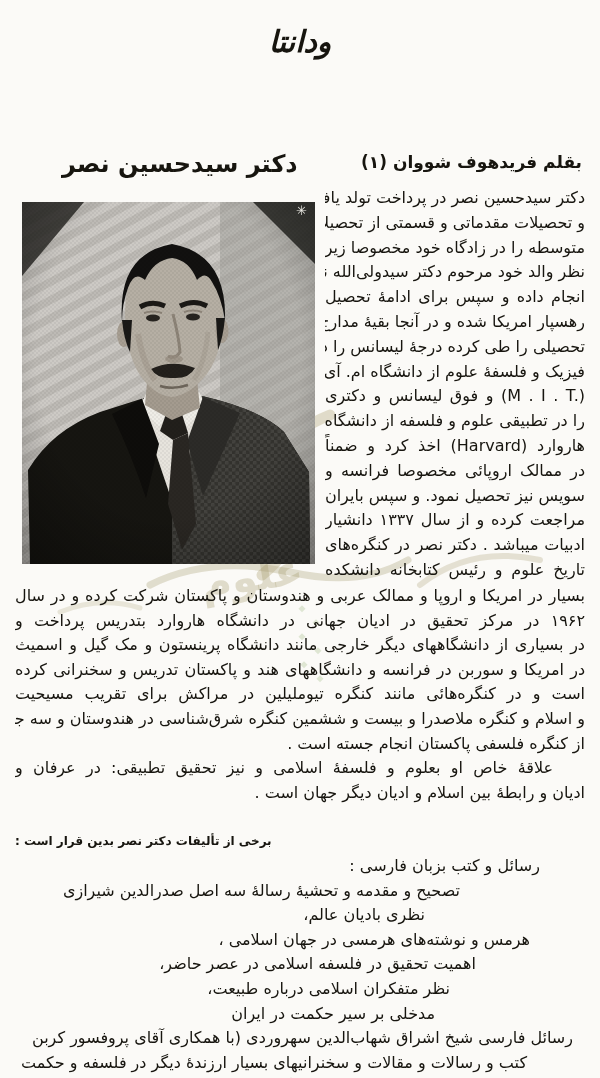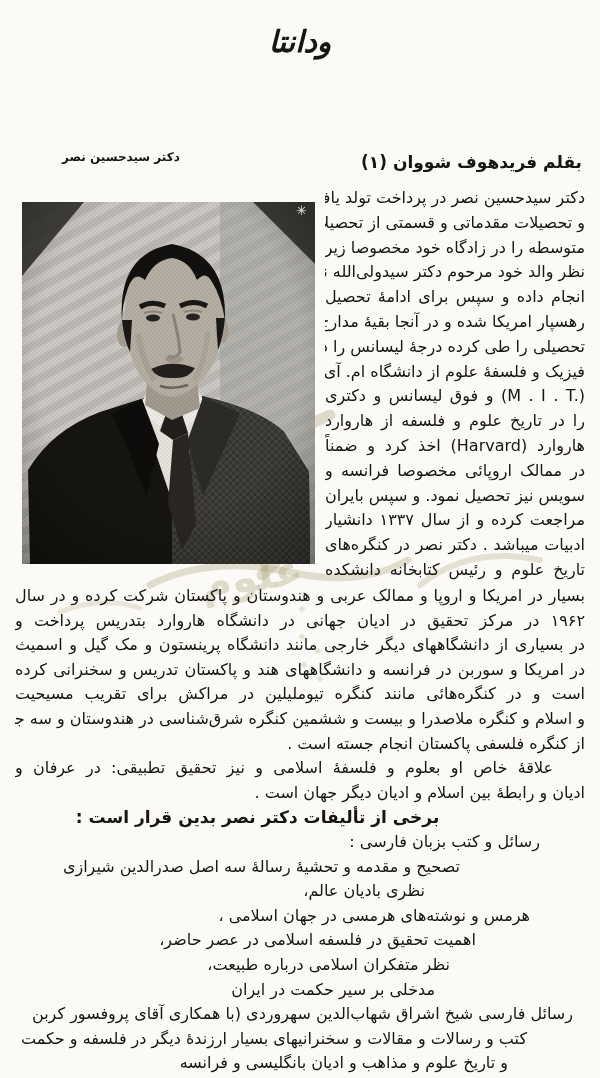--- a/index.html
+++ b/index.html
@@ -15,21 +15,21 @@
     position:absolute;top:24px;left:0;width:100%;
     text-align:center;font-size:30px;font-weight:bold;
     letter-spacing:1px;direction:rtl;font-style:italic;
   }
   .byline{
     position:absolute;top:152px;right:18px;
     font-size:17px;font-weight:bold;direction:rtl;white-space:nowrap;
   }
   .author-name{
     position:absolute;top:150px;left:62px;
-    font-size:12px;font-weight:bold;direction:rtl;white-space:nowrap;
+    font-size:24px;font-weight:bold;direction:rtl;white-space:nowrap;
   }
   
   .photo{
     position:absolute;top:202px;left:22px;width:293px;height:362px;
     background:#c4c1bc;overflow:hidden;
   }
   .photo svg{display:block;width:100%;height:100%;}
   .corner-mark{
     position:absolute;top:2px;right:8px;color:#f0efe9;font-size:13px;
     line-height:13px;
@@ -47,22 +47,22 @@
   .body-text{
     position:absolute;top:584px;left:15px;width:570px;
     direction:rtl;font-size:16px;
   }
   .p-line{
     height:24.6px;line-height:24.6px;white-space:nowrap;
     text-align:justify;text-align-last:justify;overflow:hidden;
   }
   .p-end{text-align:right;text-align-last:right;}
   .bib-heading{
-    height:24.6px;line-height:24.6px;font-weight:bold;font-size:17px;
-    text-align:center;margin-right:85px;white-space:nowrap;
+    height:24.6px;line-height:24.6px;font-weight:bold;font-size:12px;
+    text-align:left;margin-right:85px;white-space:nowrap;margin-top:24px;
   }
   .bib-line{
     height:24.6px;line-height:24.6px;text-align:right;white-space:nowrap;
   }
   
   .wm{position:absolute;pointer-events:none;}
   .wm-word{
     top:552px;left:200px;font-size:42px;font-weight:bold;
     color:rgba(158,148,100,0.30);transform:rotate(-9deg);
     direction:rtl;letter-spacing:6px;
@@ -173,21 +173,21 @@
   <div class="col-text">
     <div class="col-line">دکتر سیدحسین نصر در پرداخت تولد یافت</div>
     <div class="col-line">و تحصیلات مقدماتی و قسمتی از تحصیلات</div>
     <div class="col-line">متوسطه را در زادگاه خود مخصوصا زیر</div>
     <div class="col-line">نظر والد خود مرحوم دکتر سیدولی‌الله نصر</div>
     <div class="col-line">انجام داده و سپس برای ادامهٔ تحصیل</div>
     <div class="col-line">رهسپار امریکا شده و در آنجا بقیهٔ مدارج</div>
     <div class="col-line">تحصیلی را طی کرده درجهٔ لیسانس را در</div>
     <div class="col-line">فیزیک و فلسفهٔ علوم از دانشگاه ام. آی. تی</div>
     <div class="col-line">⁦(M . I . T.)⁩ و فوق لیسانس و دکتری</div>
-    <div class="col-line">را در تاریخ علوم و فلسفه از هاروارد</div>
+    <div class="col-line">را در تطبیقی علوم و فلسفه از دانشگاه</div>
     <div class="col-line">هاروارد ⁦(Harvard)⁩ اخذ کرد و ضمناً</div>
     <div class="col-line">در ممالک اروپائی مخصوصا فرانسه و</div>
     <div class="col-line">سویس نیز تحصیل نمود. و سپس بایران</div>
     <div class="col-line">مراجعت کرده و از سال ۱۳۳۷ دانشیار</div>
     <div class="col-line">ادبیات میباشد . دکتر نصر در کنگره‌های</div>
     <div class="col-line">تاریخ علوم و رئیس کتابخانه دانشکده</div>
   </div>
 
   <div class="body-text">
     <div class="p-line">بسیار در امریکا و اروپا و ممالک عربی و هندوستان و پاکستان شرکت کرده و در سال</div>

